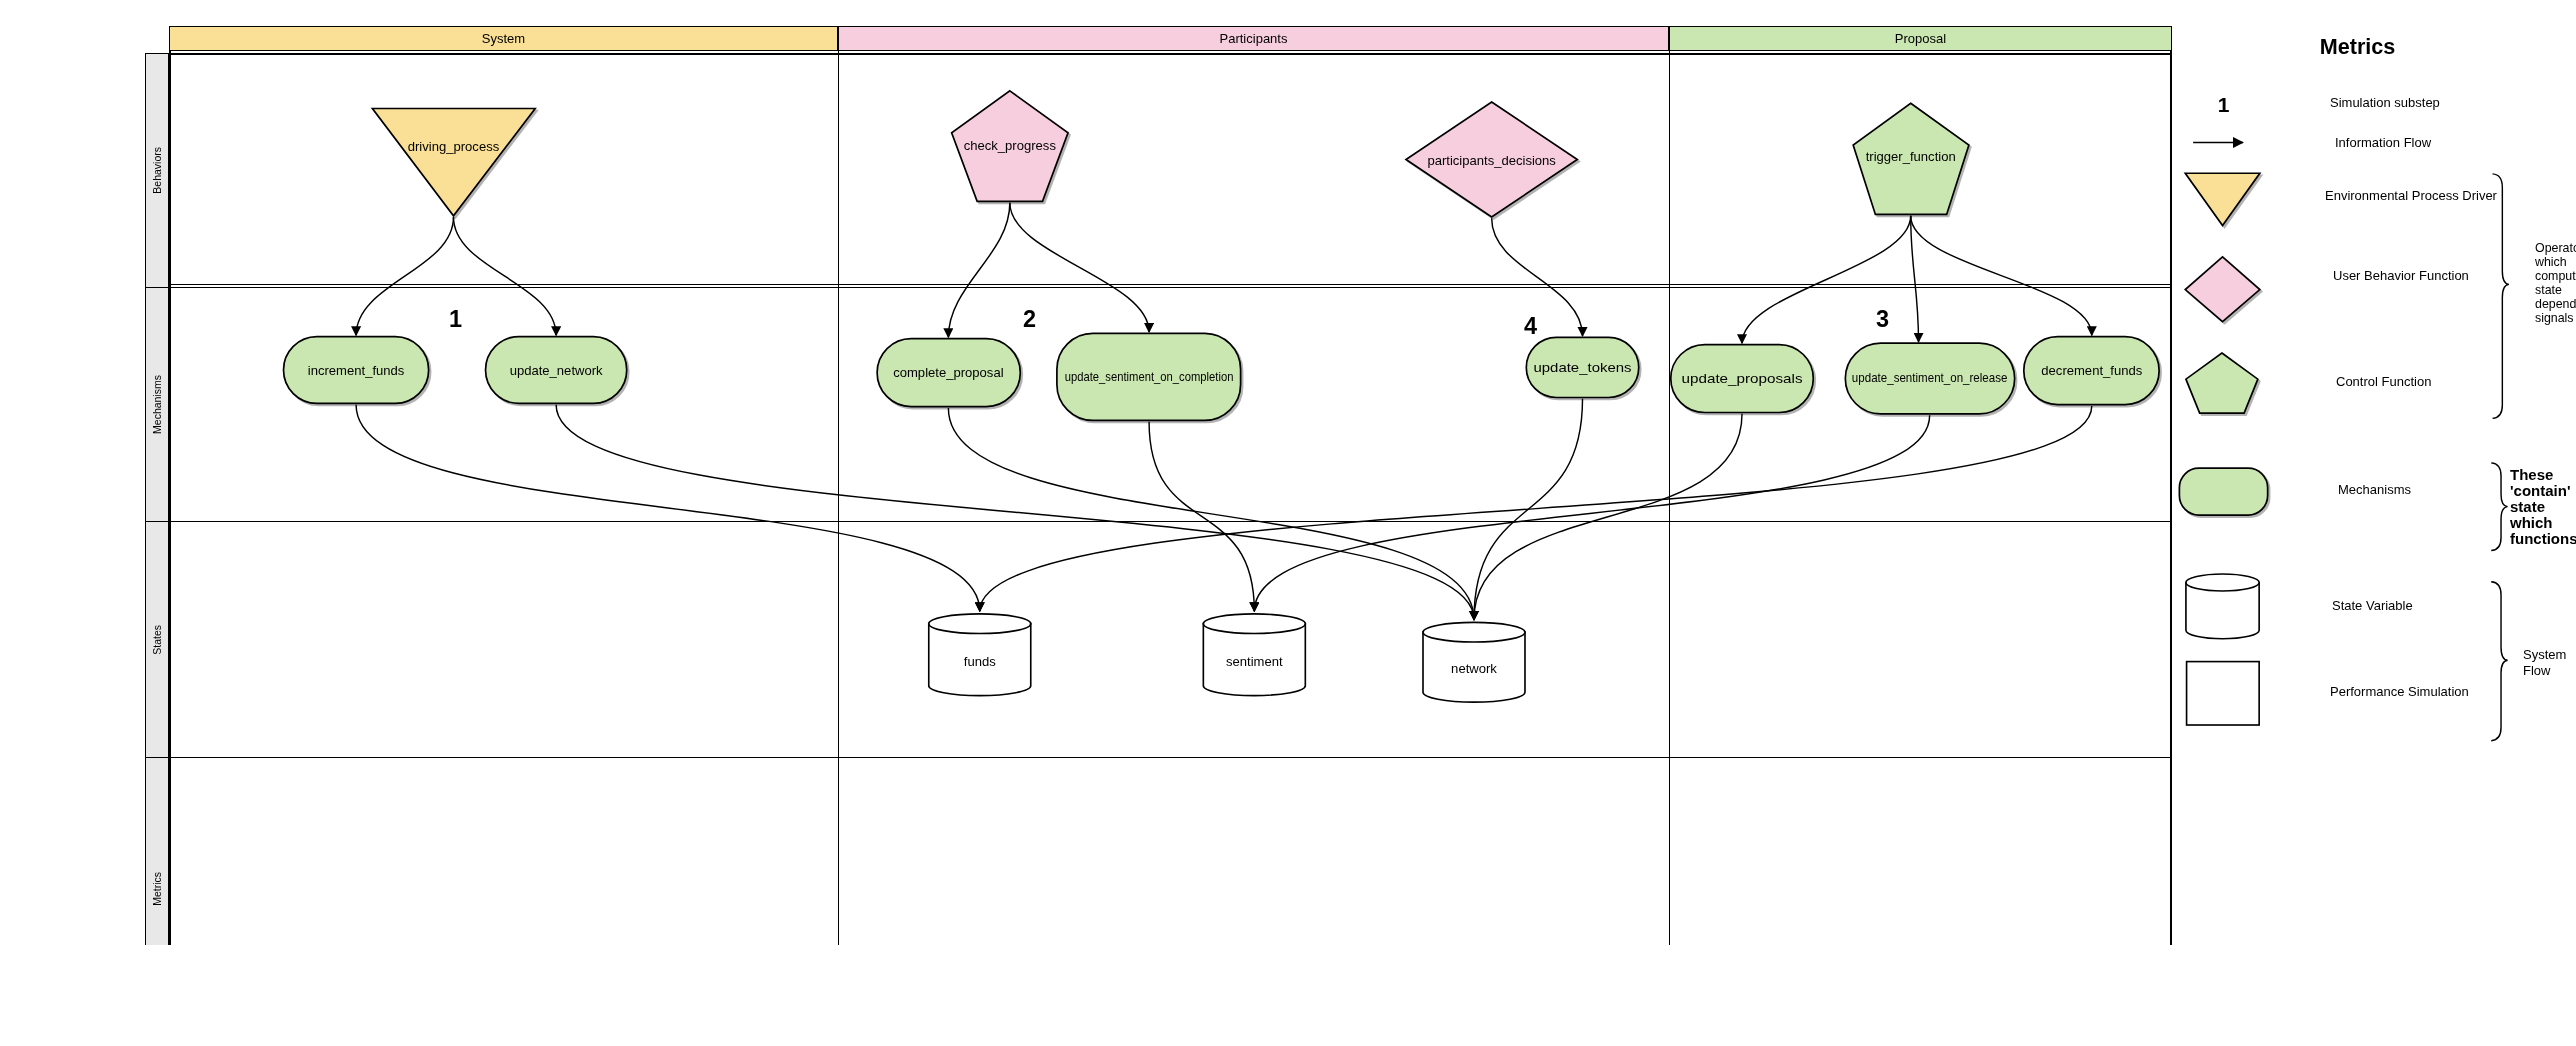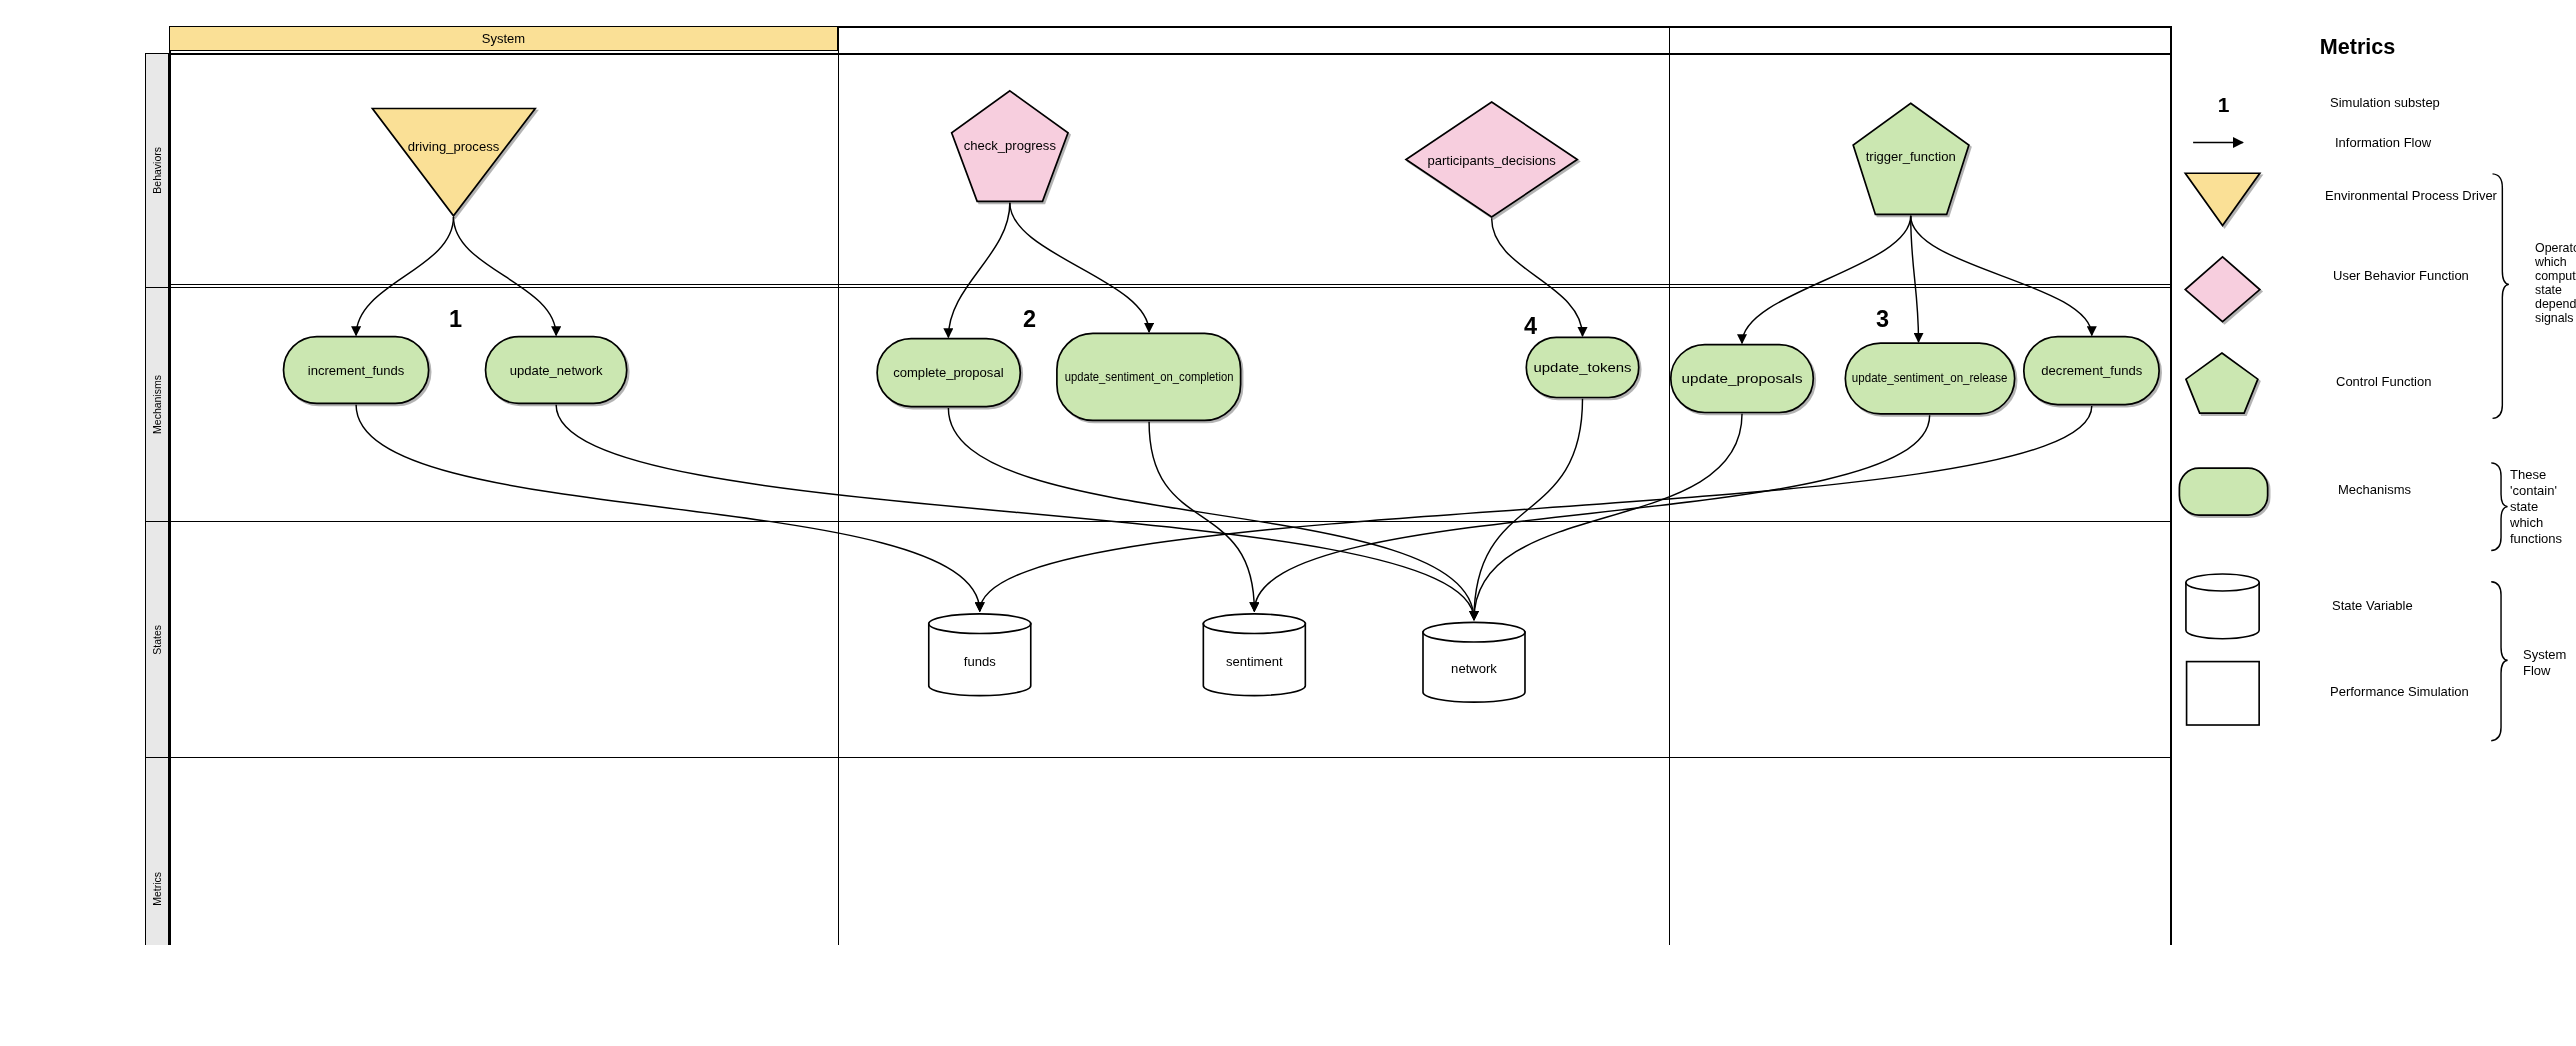--- a/index.html
+++ b/index.html
@@ -19,21 +19,21 @@
              align-items:center;justify-content:center;}
   .lane-cell span{writing-mode:vertical-rl;transform:rotate(180deg);font-size:10.5px;white-space:nowrap;}
   
   .substep{width:39px;height:29px;text-align:center;font-size:23.5px;font-weight:bold;line-height:29px;}
   
   .legend-title{font-size:21.6px;font-weight:bold;text-align:center;width:137px;}
   .legend-sym{font-size:21px;font-weight:bold;text-align:center;width:33px;}
   .legend-label{font-size:13px;white-space:nowrap;margin-left:12px;}
   .ann{white-space:nowrap;}
   .ann1 div{font-size:12.4px;line-height:14px;}
-  .ann2 div{font-size:13px;line-height:16px;}
+  .ann2 div{font-size:15px;line-height:16px;font-weight:bold;}
   .ann3 div{font-size:13px;line-height:15.7px;}
   
   svg{position:absolute;left:0;top:0;}
   .node{stroke:#000;stroke-width:2.6;filter:url(#ds);}
   .cyl{fill:#fff;stroke:#000;stroke-width:2.5;}
   .nlabel{font-family:"Liberation Sans",sans-serif;font-size:20px;fill:#000;text-anchor:middle;}
   .edge{fill:none;stroke:#000;stroke-width:2.2;}
   .brace{fill:none;stroke:#000;stroke-width:2.2;}
   .larrow{stroke:#000;stroke-width:2.5;}
 </style>
@@ -46,20 +46,26 @@
   <div class="abs hline-thick" style="top:53px;"></div>
   <div class="abs hline" style="top:284px;"></div>
   <div class="abs hline" style="top:287px;"></div>
   <div class="abs hline" style="top:521px;"></div>
   <div class="abs hline" style="top:757px;"></div>
   <div class="abs vline" style="left:838px;"></div>
   <div class="abs vline" style="left:1669px;"></div>
 
   <div class="abs col-header" style="left:169px;width:669px;background:#FAE096;">
     <span>System</span>
+  </div>
+  <div class="abs col-header" style="left:838px;width:831px;background:#F7CEDE;">
+    <span>Participants</span>
+  </div>
+  <div class="abs col-header" style="left:1669px;width:503px;background:#CBE7B1;">
+    <span>Proposal</span>
   </div>
 
   <div class="abs lane-cell" style="top:53px;height:235px;">
     <span>Behaviors</span>
   </div>
   <div class="abs lane-cell" style="top:287px;height:235px;">
     <span>Mechanisms</span>
   </div>
   <div class="abs lane-cell" style="top:521px;height:237px;">
     <span>States</span>

